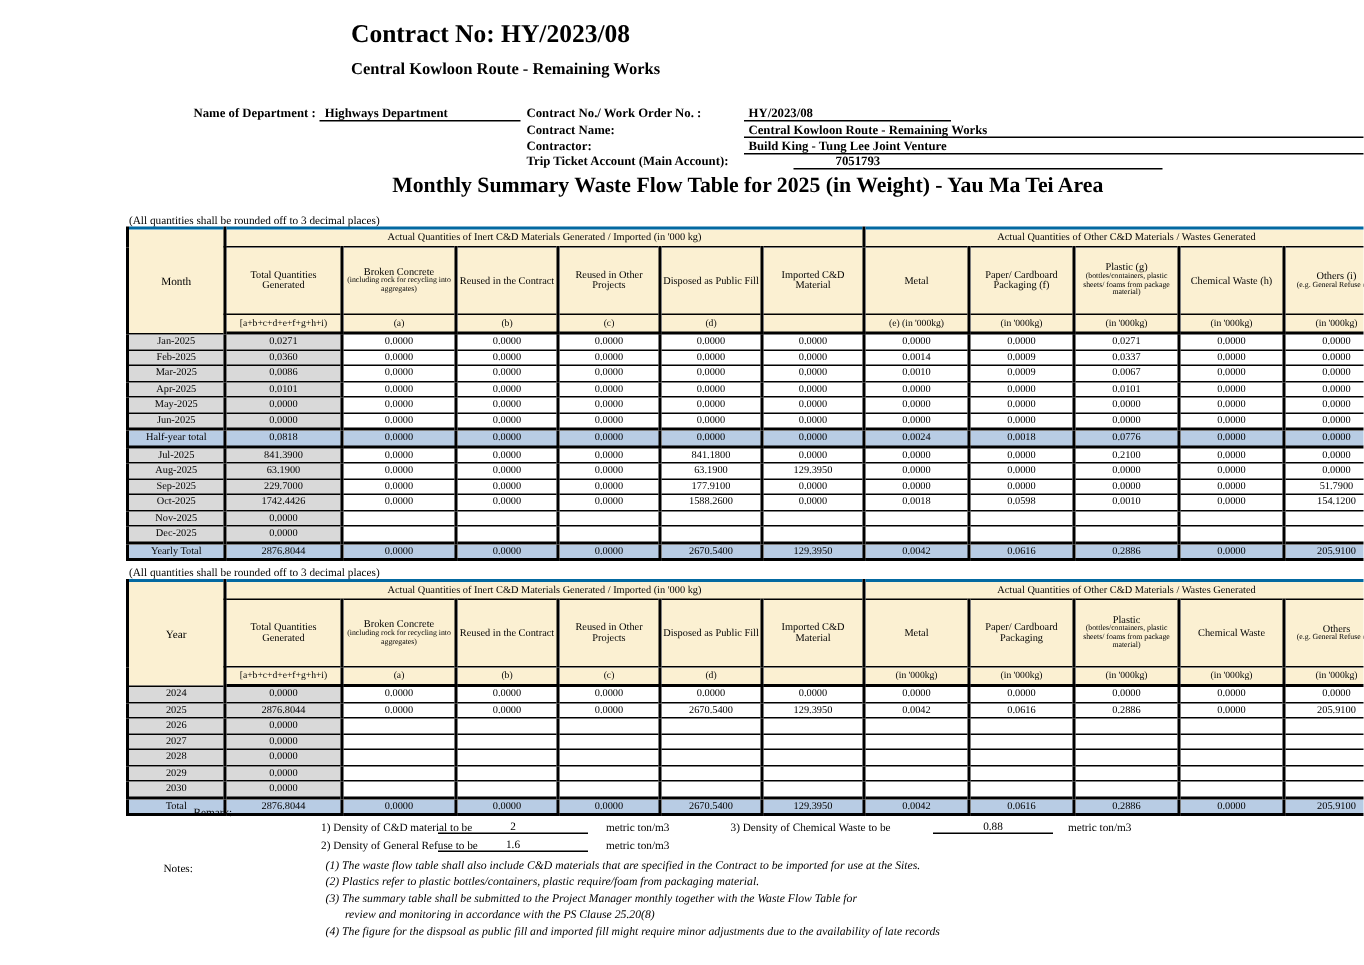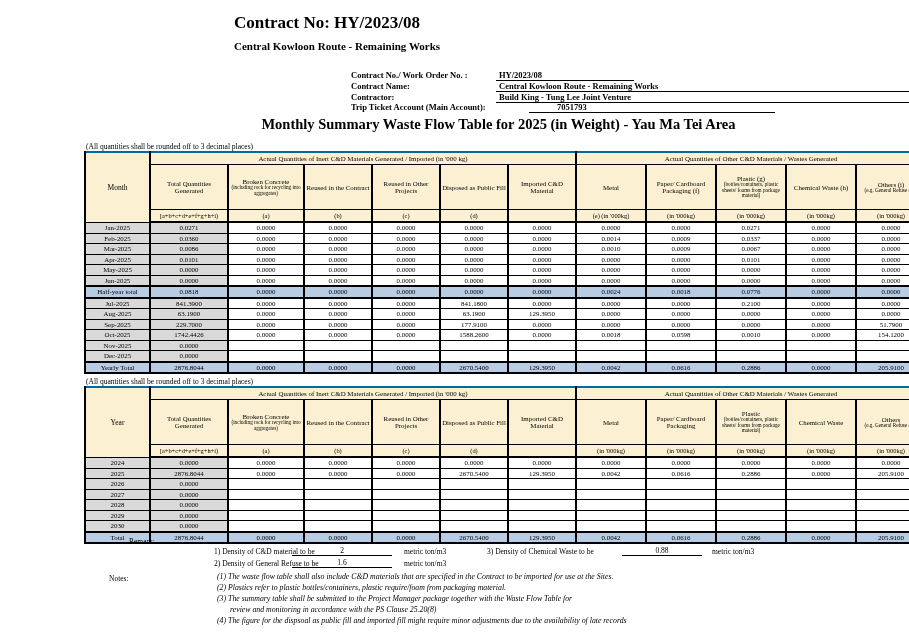--- a/index.html
+++ b/index.html
@@ -59,20 +59,24 @@
   .note { left:173px; font-size:7.8px; font-family:Liberation Serif, serif; font-style:italic; white-space:nowrap; }
 </style>
 </head>
 <body>
 
 <div class="page">
 
   <div class="abs contract-title">Contract No: HY/2023/08</div>
   <div class="abs contract-subtitle">Central Kowloon Route - Remaining Works</div>
 
+  <div class="abs dept-row">
+    <span>Name of Department :</span>
+    <span class="dept-value">Highways Department</span>
+  </div>
 
   <div class="abs fields">
     <div class="frow r1">
       <span class="flabel">Contract No./ Work Order No. :</span><span class="fval">HY/2023/08</span>
     </div>
     <div class="frow r2">
       <span class="flabel">Contract Name:</span><span class="fval">Central Kowloon Route - Remaining Works</span>
     </div>
     <div class="frow r3">
       <span class="flabel">Contractor:</span><span class="fval">Build King - Tung Lee Joint Venture</span>
@@ -563,17 +567,17 @@
   <span class="abs rm-ul" style="left:248px; top:558px; width:100px;">1.6</span>
   <span class="abs rm" style="left:360px; top:559px;">metric ton/m3</span>
 
   <span class="abs rm" style="left:443px; top:547px;"><span>3)</span> <span>Density of Chemical Waste to be</span></span>
   <span class="abs rm-ul" style="left:578px; top:546px; width:80px;">0.88</span>
   <span class="abs rm" style="left:668px; top:547px;">metric ton/m3</span>
 
   <div class="abs notes-label">Notes:</div>
   <div class="abs note" style="top:572px;"><span>(1)</span> <span>The waste flow table shall also include C&amp;D materials that are specified in the Contract to be imported for use at the Sites.</span></div>
   <div class="abs note" style="top:583px;"><span>(2)</span> <span>Plastics refer to plastic bottles/containers, plastic require/foam from packaging material.</span></div>
-  <div class="abs note" style="top:594px;"><span>(3)</span> <span>The summary table shall be submitted to the Project Manager package together with the Waste Flow Table for</span></div>
+  <div class="abs note" style="top:594px;"><span>(3)</span> <span>The summary table shall be submitted to the Project Manager monthly together with the Waste Flow Table for</span></div>
   <div class="abs note" style="left:186px; top:605px;">review and monitoring in accordance with the PS Clause 25.20(8)</div>
   <div class="abs note" style="top:616px;text-align:right;"><span>(4)</span> <span>The figure for the dispsoal as public fill and imported fill might require minor adjustments due to the availability of late records</span></div>
 
 </div>
 
 </body></html>

